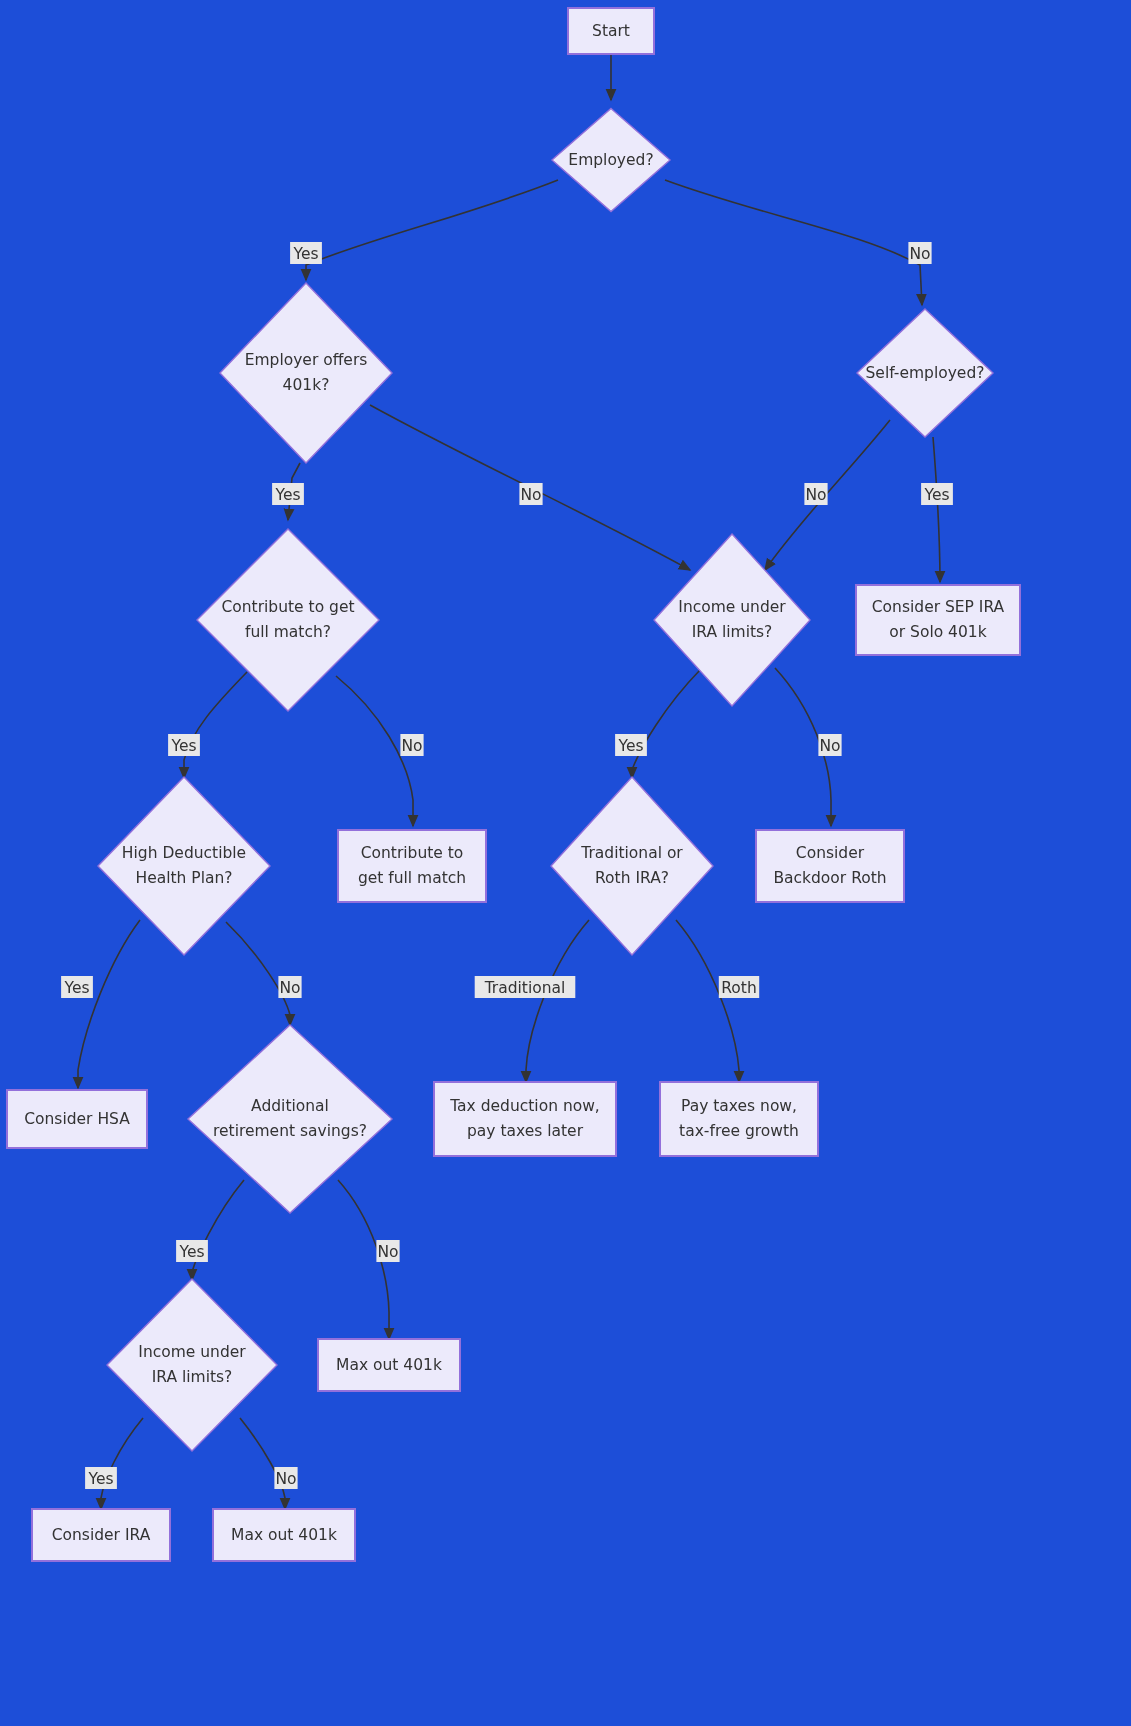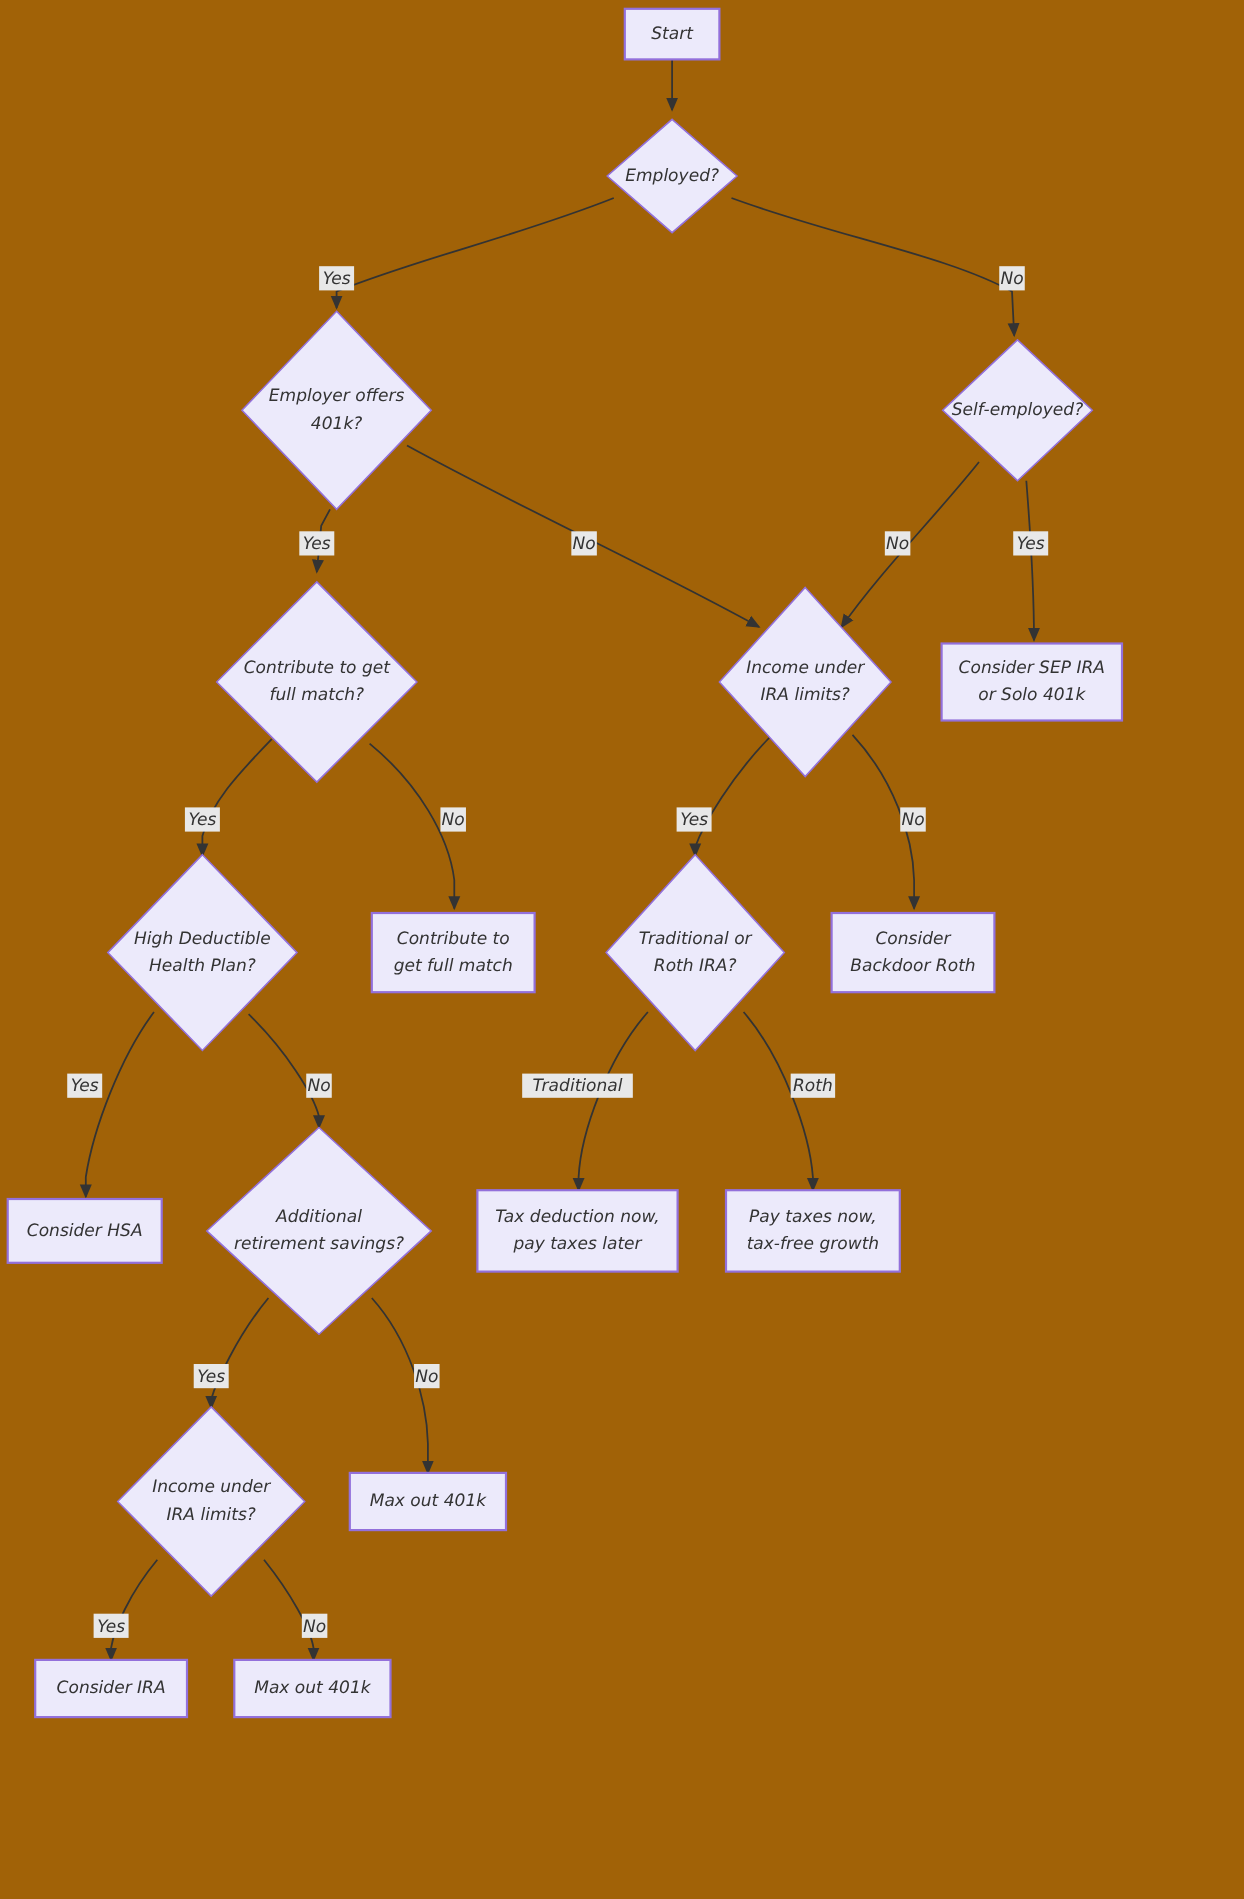--- a/index.html
+++ b/index.html
@@ -4,24 +4,23 @@
 <style>
   html, body {
     margin: 0;
     padding: 0;
     background: #000000;
   }
   #canvas {
     position: relative;
     width: 1131px;
     height: 1726px;
-    background: #a16207;
+    background: #1d4ed8;
     overflow: hidden;
     font-family: "DejaVu Sans", sans-serif;
-    font-style: italic;
   }
   svg#flow {
     position: absolute;
     left: 0;
     top: 0;
     width: 1131px;
     height: 1726px;
     display: block;
   }
   .edge-path {

